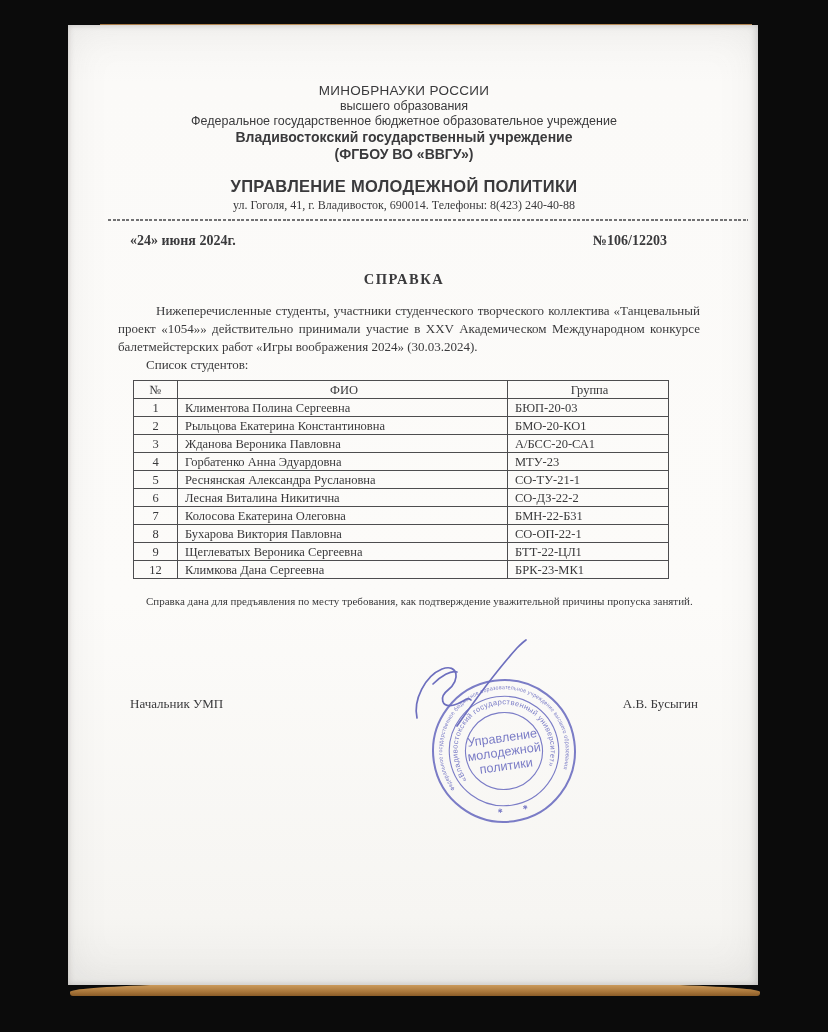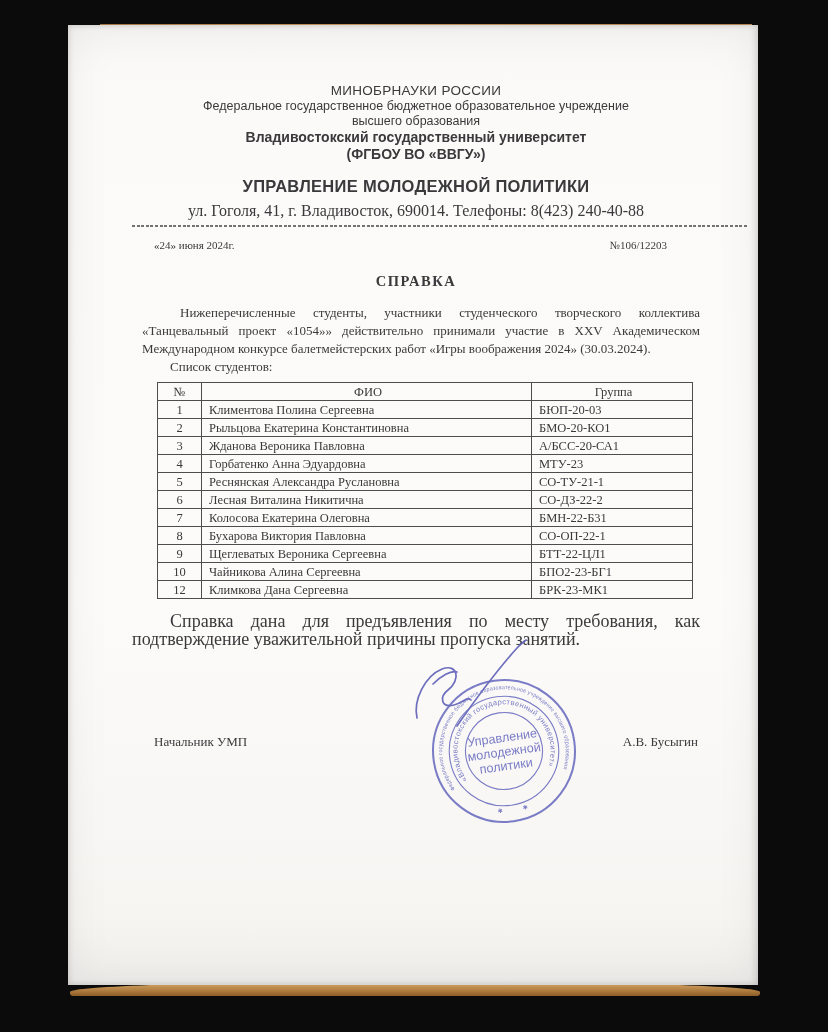--- a/index.html
+++ b/index.html
@@ -24,37 +24,38 @@
     position:absolute;left:70px;top:982px;width:690px;height:14px;
     background:linear-gradient(#d9ab6c,#a9763a 70%,#8a5c28);
     border-radius:45% 45% 3px 3px / 70% 70% 3px 3px;
   }
   .paper{
     position:absolute;left:68px;top:25px;width:690px;height:960px;
     background:linear-gradient(180deg,#f7f6f4 0%,#fbfaf8 6%,#fcfbf9 60%,#f6f5f2 93%,#eeedea 100%);
     box-shadow:inset 0 0 40px rgba(120,120,125,.12), inset -3px 0 6px rgba(90,90,95,.18), inset 2px 0 5px rgba(120,110,100,.15);
     color:#3a3a3c;
   }
-  .content{padding:57px 58px 0 64px;}
+  .content{padding:57px 58px 0 40px;}
   .center{text-align:center;}
   .hdr-sans{font-family:"Liberation Sans", sans-serif;}
   .ministry{font-size:13.5px;line-height:17px;letter-spacing:.3px;}
   .org{font-size:12.5px;line-height:15px;}
   .univ{font-size:14px;line-height:17px;font-weight:bold;}
   .dept{font-size:16.5px;line-height:20px;font-weight:bold;margin-top:13px;letter-spacing:.3px;}
-  .address{font-size:16px;line-height:16px;margin-top:7px;}
+  .address{font-size:12px;line-height:16px;margin-top:1px;}
   .dashes{
     margin-top:6px;margin-right:-48px;height:2px;
     background:repeating-linear-gradient(90deg,#5a5a5c 0 3px,transparent 3px 4.6px);
     opacity:.85;
   }
   .meta-row{
     display:flex;justify-content:space-between;
     padding:0 33px 0 22px;margin-top:12px;
-    font-size:11px;
+    font-size:14px;
+    font-weight:bold;
   }
   .doc-title{
     margin-top:22px;font-size:14.5px;font-weight:bold;letter-spacing:1.5px;
   }
   .para{
     margin:14px 0 0 10px;font-size:13px;line-height:18px;
     text-align:justify;text-indent:38px;
   }
   .list-label{margin:0;font-size:13px;line-height:18px;text-indent:38px;}
   table.students{
@@ -64,21 +65,21 @@
   }
   table.students th, table.students td{
     border:1px solid #4d4d4f;
     font-weight:normal;line-height:14px;padding:1px 4px;height:15px;
     overflow:hidden;white-space:nowrap;
   }
   .col-num{width:35px;text-align:center;}
   .col-name{width:318px;text-align:left;padding-left:7px !important;}
   .col-group{width:149px;text-align:left;padding-left:7px !important;}
   th.col-name, th.col-group{text-align:center;}
-  .closing{margin:13px 0 0 0;font-size:18px;line-height:18px;text-align:justify;text-indent:38px;}
+  .closing{margin:13px 0 0 0;font-size:11px;line-height:18px;text-align:justify;text-indent:38px;}
   .sign-row{
     display:flex;justify-content:space-between;align-items:flex-end;
     margin-top:86px;padding:0 2px 0 22px;font-size:13px;
   }
   .stamp-wrap{
     position:absolute;left:360px;top:650px;width:152px;height:152px;
     transform:rotate(-8deg);opacity:.88;
   }
   .sig-wrap{
     position:absolute;left:345px;top:613px;width:180px;height:118px;
@@ -92,23 +93,23 @@
 <div class="photo">
   <div class="edge-top"></div>
   <div class="edge-left"></div>
   <div class="edge-bottom"></div>
 
   <div class="paper">
     <div class="content">
 
       <div class="center hdr-sans">
         <div class="ministry">МИНОБРНАУКИ РОССИИ</div>
+        <div class="org">высшего образования</div>
         <div class="org">Федеральное государственное бюджетное образовательное учреждение</div>
-        <div class="org">высшего образования</div>
-        <div class="univ">Владивостокский государственный университет</div>
+        <div class="univ">Владивостокский государственный учреждение</div>
         <div class="univ">(ФГБОУ ВО «ВВГУ»)</div>
         <div class="dept">УПРАВЛЕНИЕ МОЛОДЕЖНОЙ ПОЛИТИКИ</div>
         <div class="address" style="font-family:'Liberation Serif',serif">ул. Гоголя, 41, г. Владивосток, 690014. Телефоны: 8(423) 240-40-88</div>
       </div>
 
       <div class="dashes"></div>
 
       <div class="meta-row">
         <span>«24»  июня  2024г.</span>
         <span>№106/12203</span>
@@ -165,25 +166,20 @@
             </tr>
             <tr>
               <td class="col-num">8</td>
               <td class="col-name">Бухарова Виктория Павловна</td>
               <td class="col-group">СО-ОП-22-1</td>
             </tr>
             <tr>
               <td class="col-num">9</td>
               <td class="col-name">Щеглеватых Вероника Сергеевна</td>
               <td class="col-group">БТТ-22-ЦЛ1</td>
-            </tr>
-            <tr>
-              <td class="col-num">10</td>
-              <td class="col-name">Чайникова Алина Сергеевна</td>
-              <td class="col-group">БПО2-23-БГ1</td>
             </tr>
             <tr>
               <td class="col-num">12</td>
               <td class="col-name">Климкова Дана Сергеевна</td>
               <td class="col-group">БРК-23-МК1</td>
             </tr>
           </tbody>
       </table>
 
       <p class="closing">Справка дана для предъявления по месту требования, как подтверждение уважительной причины пропуска занятий.</p>

